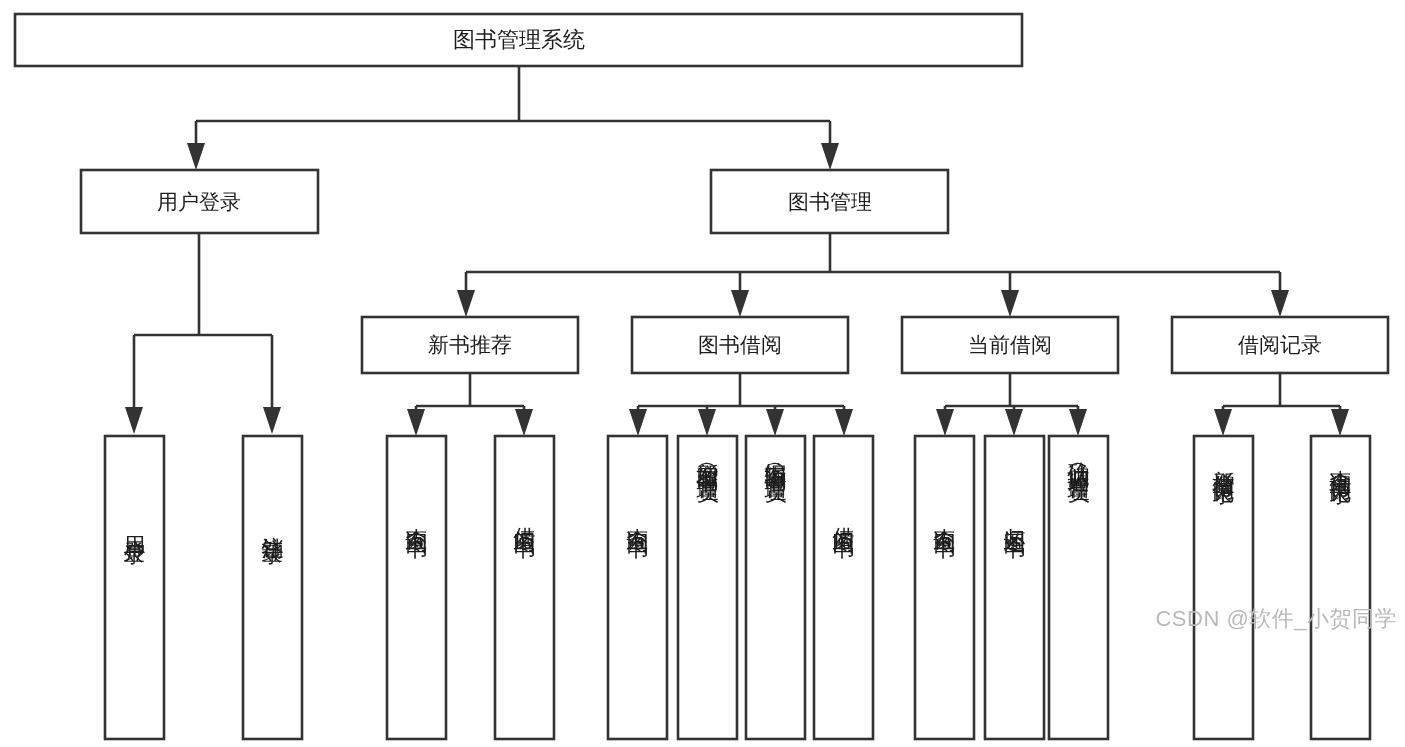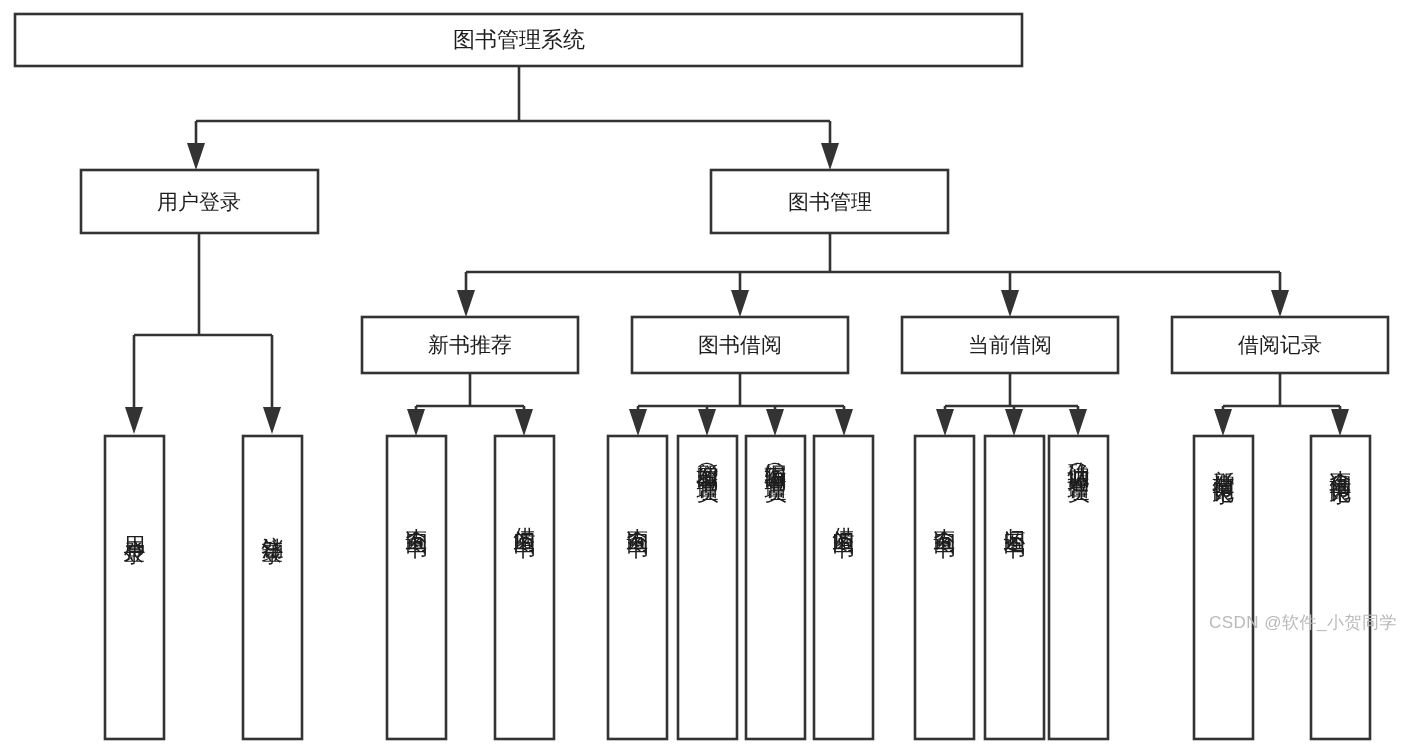--- a/index.html
+++ b/index.html
@@ -62,21 +62,21 @@
     letter-spacing: 3px;
     white-space: nowrap;
     text-align: start;
     pointer-events: none;
   }
   .watermark {
     position: absolute;
     right: 8px;
     bottom: 4px;
     font-family: "Liberation Sans", "DejaVu Sans", sans-serif;
-    font-size: 17px;
+    font-size: 22px;
     color: #b9b9b9;
     letter-spacing: 0.5px;
     white-space: nowrap;
   }
 </style>
 </head>
 <body>
 
 <div id="diagram-root">
 

